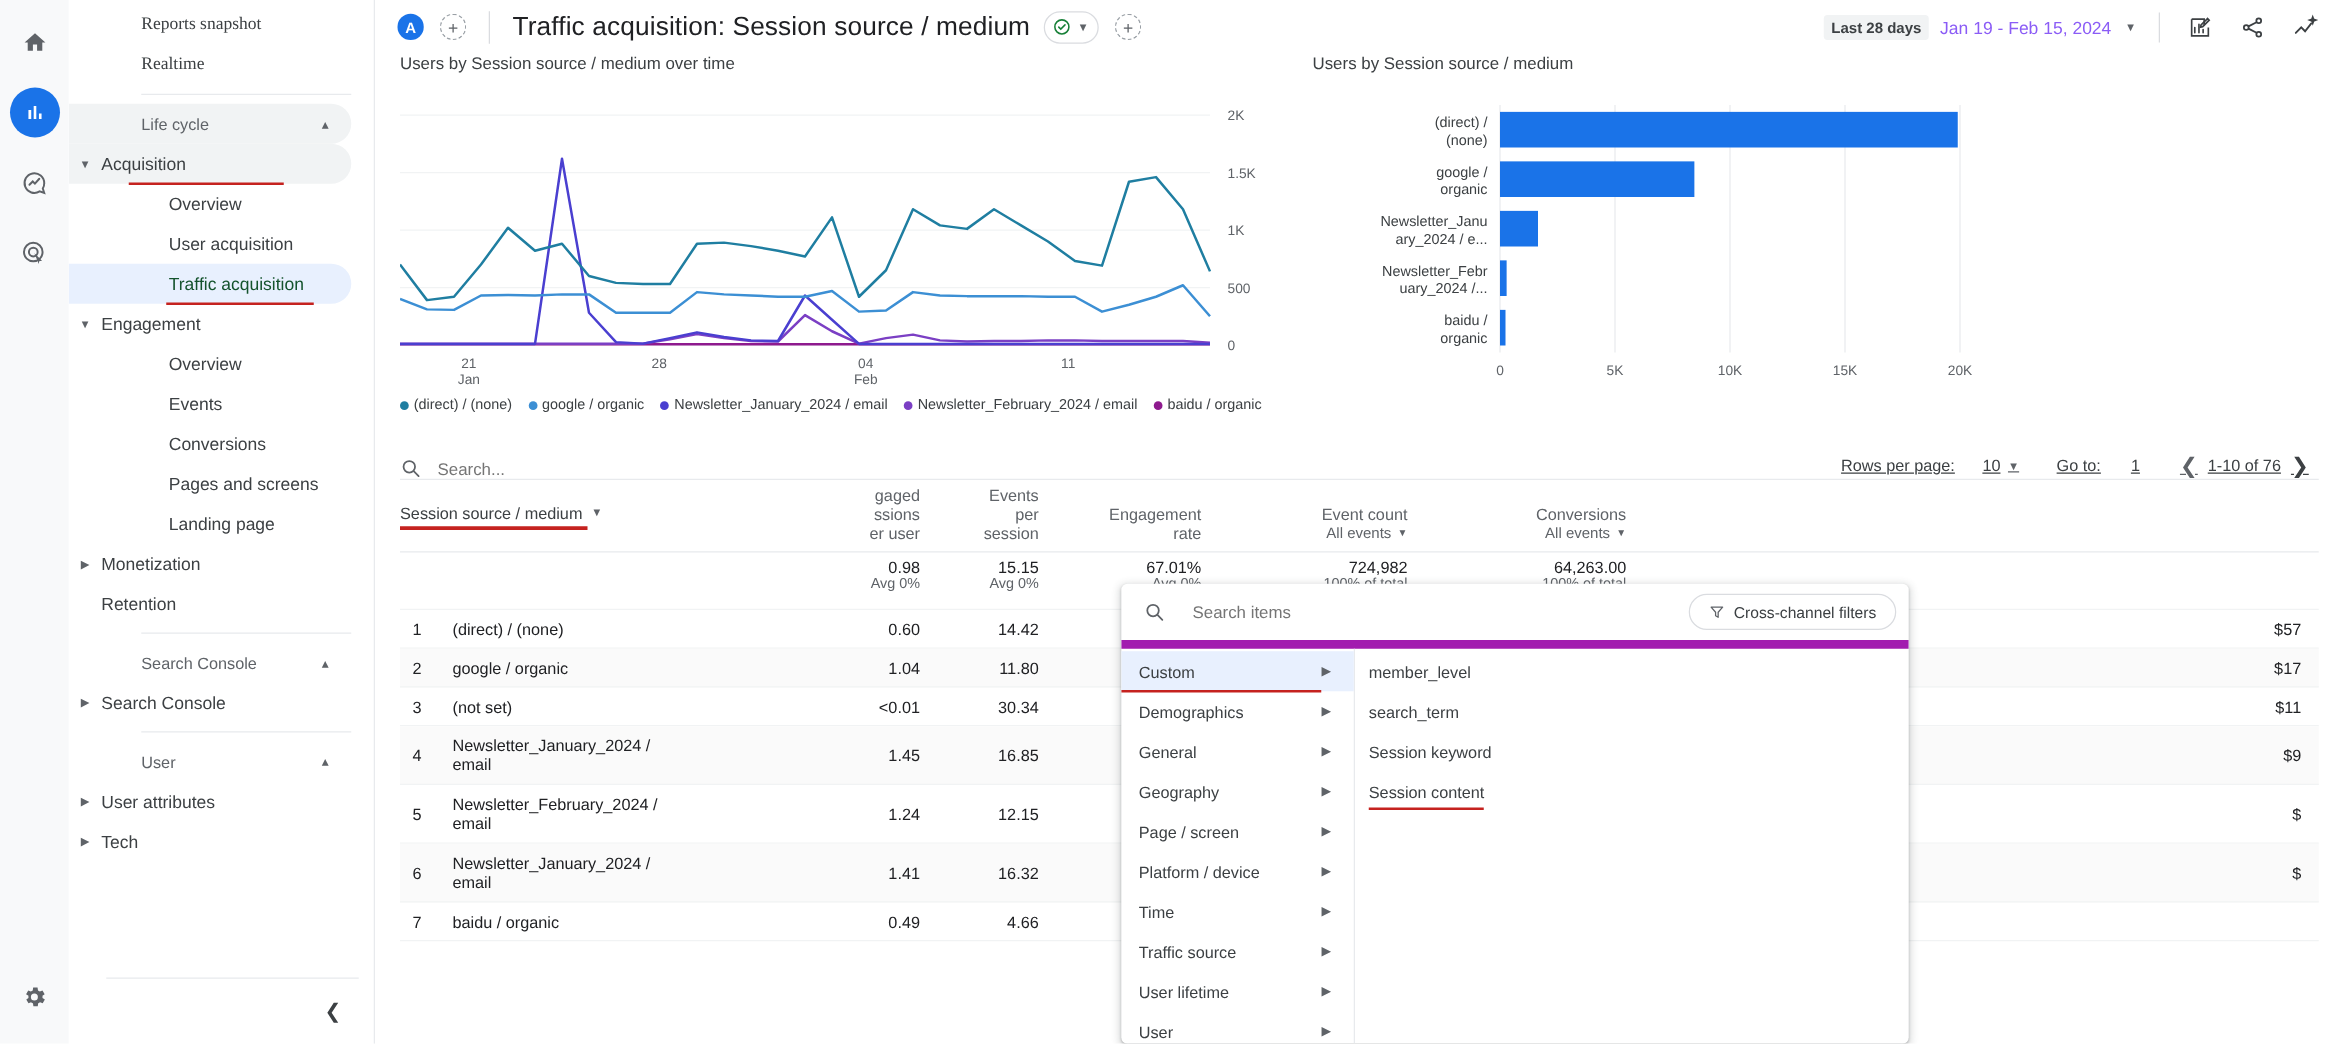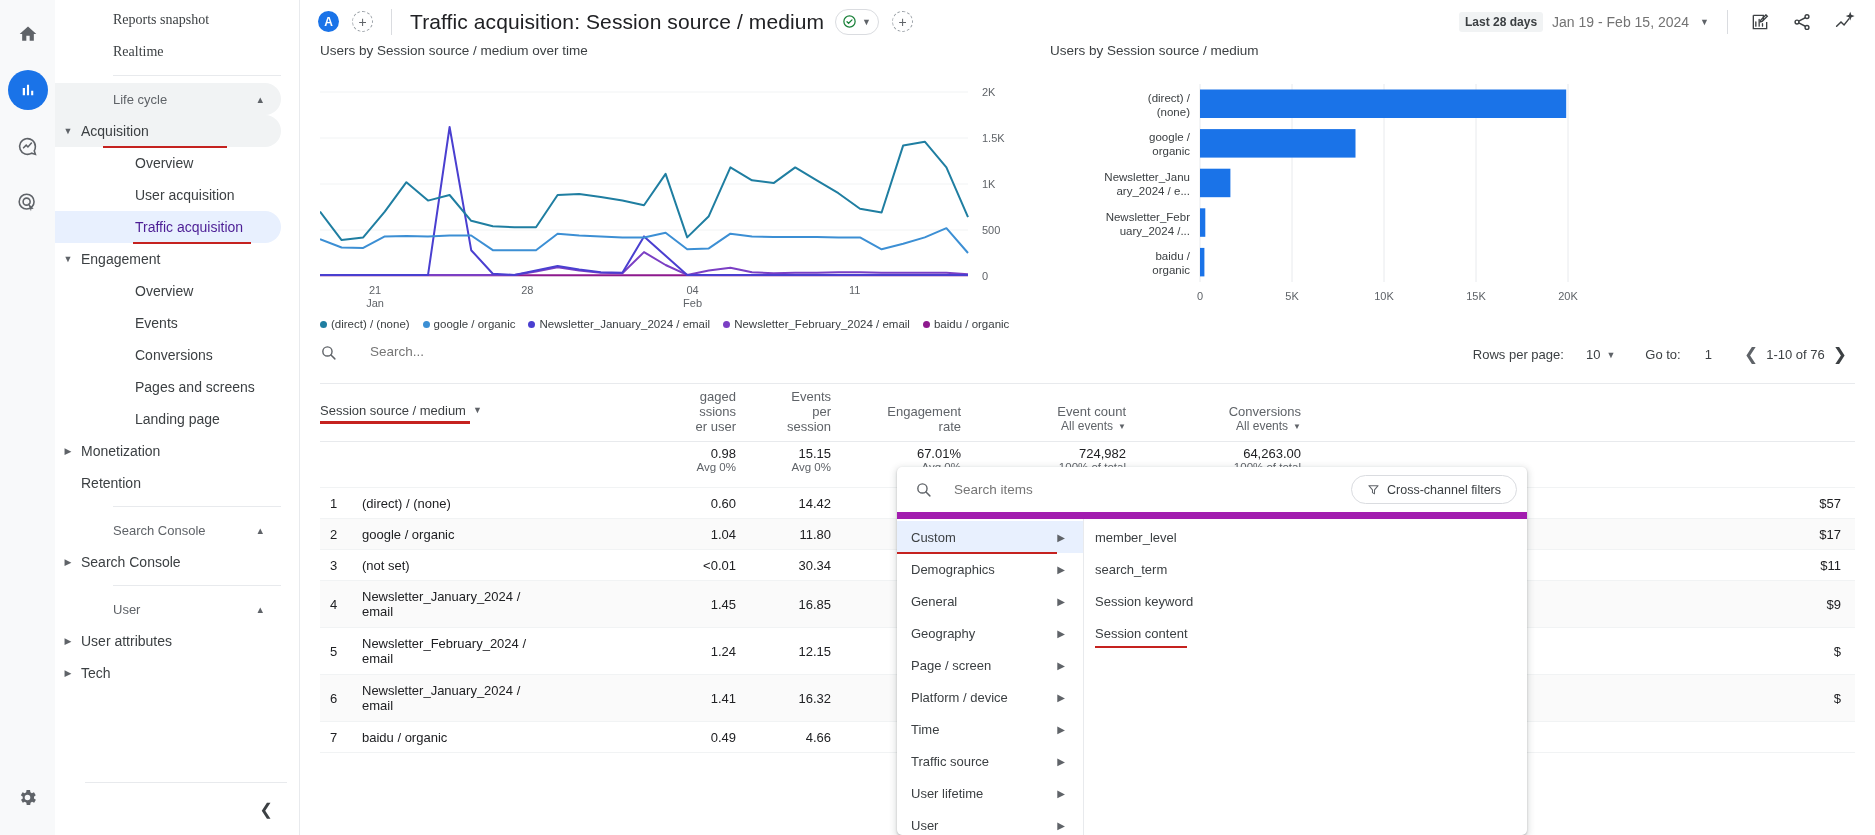--- a/index.html
+++ b/index.html
@@ -40,21 +40,21 @@
   .nav-l0 { padding-left: 58px; font-family: Liberation Serif, serif; }
   .nav-l1 { padding-left: 0px; }
   .nav-l2 { padding-left: 80px; }
   .nav-section {
     height: 32px; display: flex; align-items: center; justify-content: space-between;
     font-size: 13px; color: #5f6368; padding-left: 58px; padding-right: 18px;
     border-radius: 0 16px 16px 0; margin-right: 18px; margin-top: 6px;
   }
   .nav-section.shaded { background: #f1f3f4; }
   .chev-up { font-size: 11px; color: #5f6368; }
-  .nav-item.selected { background: #e8f0fe; color: #4c1d95; }
+  .nav-item.selected { background: #e8f0fe; color: #14532d; }
   .nav-item.greyhover { background: #f1f3f4; }
   .nav-div { height: 1px; background: #e8eaed; margin: 7px 18px 7px 58px; }
   .underline-red {
     position: absolute; height: 2.5px; background: #c5221f; bottom: -1px;
   }
   .nav-collapse {
     position: absolute; bottom: 16px; right: 26px;
     font-size: 16px; color: #3c4043; cursor: pointer;
   }
   .nav-bottom-div { position: absolute; bottom: 52px; left: 30px; right: 12px; height: 1px; background: #e8eaed; }
@@ -77,48 +77,47 @@
   .hdr-title { font-size: 21px; color: #202124; letter-spacing: .1px; }
   .cmp-pill {
     margin-left: 11px; height: 26px; border: 1px solid #dadce0; border-radius: 13px;
     display: flex; align-items: center; gap: 5px; padding: 0 7px 0 6px; cursor: pointer;
   }
   .hdr-right { margin-left: auto; display: flex; align-items: center; gap: 0; padding-left: 40px; }
   .date-chip {
     background: #f1f3f4; color: #3c4043; font-size: 12px; padding: 3px 6px;
     border-radius: 3px; font-weight: 600;
   }
-  .date-text { font-size: 14px; color: #737373; margin-left: 9px; }
+  .date-text { font-size: 14px; color: #8b5cf6; margin-left: 9px; }
   .date-caret { font-size: 9px; color: #5f6368; margin-left: 11px; cursor: pointer; }
   .hdr-icon { margin-left: 22px; color: #3c4043; cursor: pointer; display: flex; }
 
   
   .cards { display: flex; padding: 0 20px; gap: 0; }
   .card { position: relative; }
   .card-title { font-size: 13.5px; color: #3c4043; margin-bottom: 6px; }
 
   
   .lc-wrap { position: relative; width: 700px; height: 250px; }
   .bc-wrap { position: relative; width: 540px; height: 250px; }
   .legend { display: flex; gap: 13px; font-size: 11.5px; color: #3c4043; padding-left: 0px; margin-top: 4px; }
   .legend-item { display: flex; align-items: center; gap: 4px; }
   .dot { width: 7px; height: 7px; border-radius: 50%; }
 
   
   .tbl-search {
-    height: 40px; border-bottom: 1px solid #e8eaed; display: flex; align-items: flex-start;
+    height: 40px; border-bottom: 1px solid #e8eaed; display: flex; align-items: flex-end;
     margin: 14px 20px 0 20px;
-    gap: 20px;
   }
   .tbl-search input {
     border: 0; outline: 0; font-size: 13.5px; color: #3c4043; margin-left: 13px;
     width: 300px; font-family: inherit; background: transparent;
   }
   .pager { margin-left: auto; display: flex; align-items: center; font-size: 13px; color: #3c4043; gap: 0; }
-  .pager span { white-space: nowrap; }
+  .pager span { white-space: nowrap; text-decoration: underline; }
   .pg-caret { font-size: 9px; color: #5f6368; margin-left: 6px; }
   .pg-arrow { font-size: 17px; color: #5f6368; margin: 0 8px; cursor: pointer; }
   .pg-arrow.on { color: #3c4043; }
 
   
   .tbl { margin: 0 20px; position: relative; font-size: 13px; }
   .tbl-head { display: flex; align-items: flex-end; height: 58px; border-bottom: 1px solid #e8eaed; }
   .th { color: #5f6368; text-align: right; padding-right: 14px; line-height: 15px; padding-bottom: 7px; }
   .th.dim { text-align: left; padding-left: 0; flex: 0 0 330px; display: flex; align-items: center; height: 100%; padding-bottom: 0;}
   .dim-pill { display: flex; align-items: flex-start; gap: 7px; position: relative; color: #3c4043; cursor: pointer; padding-bottom: 5px;}

